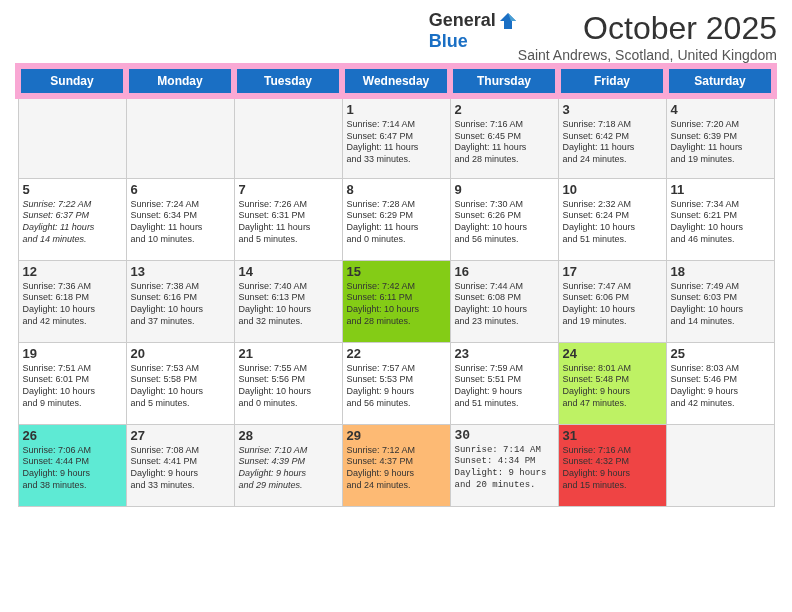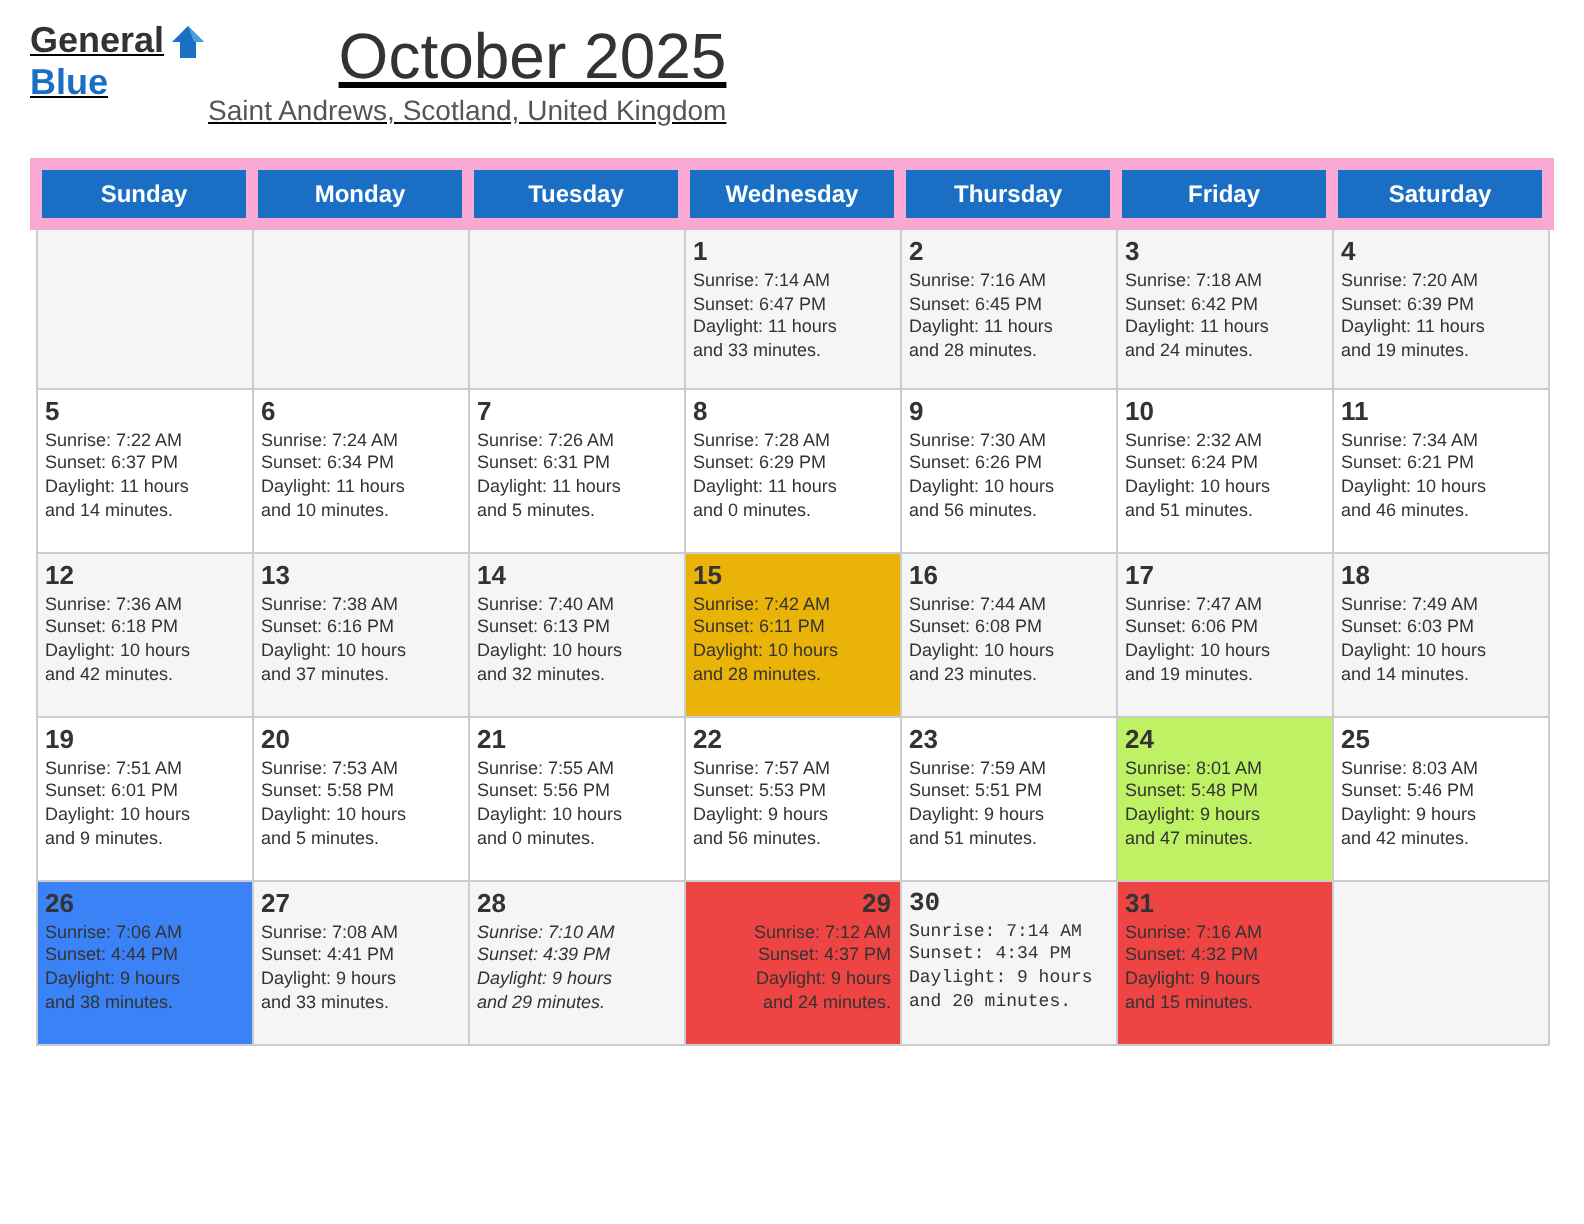--- a/index.html
+++ b/index.html
@@ -1,18 +1,18 @@
 <!DOCTYPE html>
 <html><head>
   <meta charset="utf-8">
   <style>
     * { box-sizing: border-box; margin: 0; padding: 0; }
     body { font-family: Arial, sans-serif; background: #fff; width: 792px; height: 612px; overflow: hidden; }
     .container { width: 792px; height: 612px; padding: 10px 15px; }
-    .header { display: flex; justify-content: flex-start; align-items: flex-start; margin-bottom: 16px; text-decoration: underline; }
+    .header { display: flex; justify-content: flex-end; align-items: flex-start; margin-bottom: 0; }
     .logo { display: flex; flex-direction: column; align-items: flex-start; }
     .logo-text { display: flex; align-items: center; }
     .logo-general { font-size: 18px; font-weight: bold; color: #333; }
     .logo-blue { font-size: 18px; font-weight: bold; color: #1a6fc4; }
     .logo-icon { width: 20px; height: 20px; margin-left: 2px; }
     .title-block { text-align: right; }
     .month-title { font-size: 32px; color: #333; font-weight: normal; }
     .subtitle { font-size: 14px; color: #555; }
     table { width: 100%; border-collapse: collapse; table-layout: fixed; }
     .day-header { background-color: #1a6fc4; color: white; text-align: center; padding: 5px 2px; font-size: 12px; font-weight: bold; border: 6px solid #f9a8d4; }
@@ -88,21 +88,21 @@
             <div class="day-num">4</div>
             <div class="cell-text" style="white-space: pre-line;">Sunrise: 7:20 AM
 Sunset: 6:39 PM
 Daylight: 11 hours
 and 19 minutes.</div>
           </td>
         </tr>
         <tr>
           <td class="filled" style="background-color: rgb(255, 255, 255);">
             <div class="day-num">5</div>
-            <div class="cell-text" style="white-space: pre-line;">Sunrise: 7:22 AM
+            <div class="cell-text" style="white-space: pre-line; font-style: italic;">Sunrise: 7:22 AM
 Sunset: 6:37 PM
 Daylight: 11 hours
 and 14 minutes.</div>
           </td>
           <td class="filled" style="background-color: rgb(255, 255, 255);">
             <div class="day-num">6</div>
             <div class="cell-text" style="white-space: pre-line;">Sunrise: 7:24 AM
 Sunset: 6:34 PM
 Daylight: 11 hours
 and 10 minutes.</div>
@@ -158,21 +158,21 @@
 Daylight: 10 hours
 and 37 minutes.</div>
           </td>
           <td class="filled" style="background-color: rgb(245, 245, 245);">
             <div class="day-num">14</div>
             <div class="cell-text" style="white-space: pre-line;">Sunrise: 7:40 AM
 Sunset: 6:13 PM
 Daylight: 10 hours
 and 32 minutes.</div>
           </td>
-          <td class="filled" style="background-color: #eab308;">
+          <td class="filled" style="background-color: #84cc16;">
             <div class="day-num">15</div>
             <div class="cell-text" style="white-space: pre-line;">Sunrise: 7:42 AM
 Sunset: 6:11 PM
 Daylight: 10 hours
 and 28 minutes.</div>
           </td>
           <td class="filled" style="background-color: rgb(245, 245, 245);">
             <div class="day-num">16</div>
             <div class="cell-text" style="white-space: pre-line;">Sunrise: 7:44 AM
 Sunset: 6:08 PM
@@ -239,42 +239,42 @@
           </td>
           <td class="filled" style="background-color: rgb(255, 255, 255);">
             <div class="day-num">25</div>
             <div class="cell-text" style="white-space: pre-line;">Sunrise: 8:03 AM
 Sunset: 5:46 PM
 Daylight: 9 hours
 and 42 minutes.</div>
           </td>
         </tr>
         <tr>
-          <td class="filled" style="background-color: #3b82f6; margin-left: 24px;">
+          <td class="filled" style="background-color: #5eead4; margin-left: 24px;">
             <div class="day-num">26</div>
             <div class="cell-text" style="white-space: pre-line;">Sunrise: 7:06 AM
 Sunset: 4:44 PM
 Daylight: 9 hours
 and 38 minutes.</div>
           </td>
           <td class="filled" style="background-color: rgb(245, 245, 245);">
             <div class="day-num">27</div>
             <div class="cell-text" style="white-space: pre-line;">Sunrise: 7:08 AM
 Sunset: 4:41 PM
 Daylight: 9 hours
 and 33 minutes.</div>
           </td>
           <td class="filled" style="background-color: rgb(245, 245, 245);">
             <div class="day-num">28</div>
             <div class="cell-text" style="white-space: pre-line; font-style: italic;">Sunrise: 7:10 AM
 Sunset: 4:39 PM
 Daylight: 9 hours
 and 29 minutes.</div>
           </td>
-          <td class="filled" style="background-color: #ef4444; text-align: right;">
+          <td class="filled" style="background-color: #fdba74;">
             <div class="day-num">29</div>
             <div class="cell-text" style="white-space: pre-line;">Sunrise: 7:12 AM
 Sunset: 4:37 PM
 Daylight: 9 hours
 and 24 minutes.</div>
           </td>
           <td class="filled" style="background-color: rgb(245, 245, 245); font-family: Liberation Mono, monospace;">
             <div class="day-num">30</div>
             <div class="cell-text" style="white-space: pre-line;">Sunrise: 7:14 AM
 Sunset: 4:34 PM

